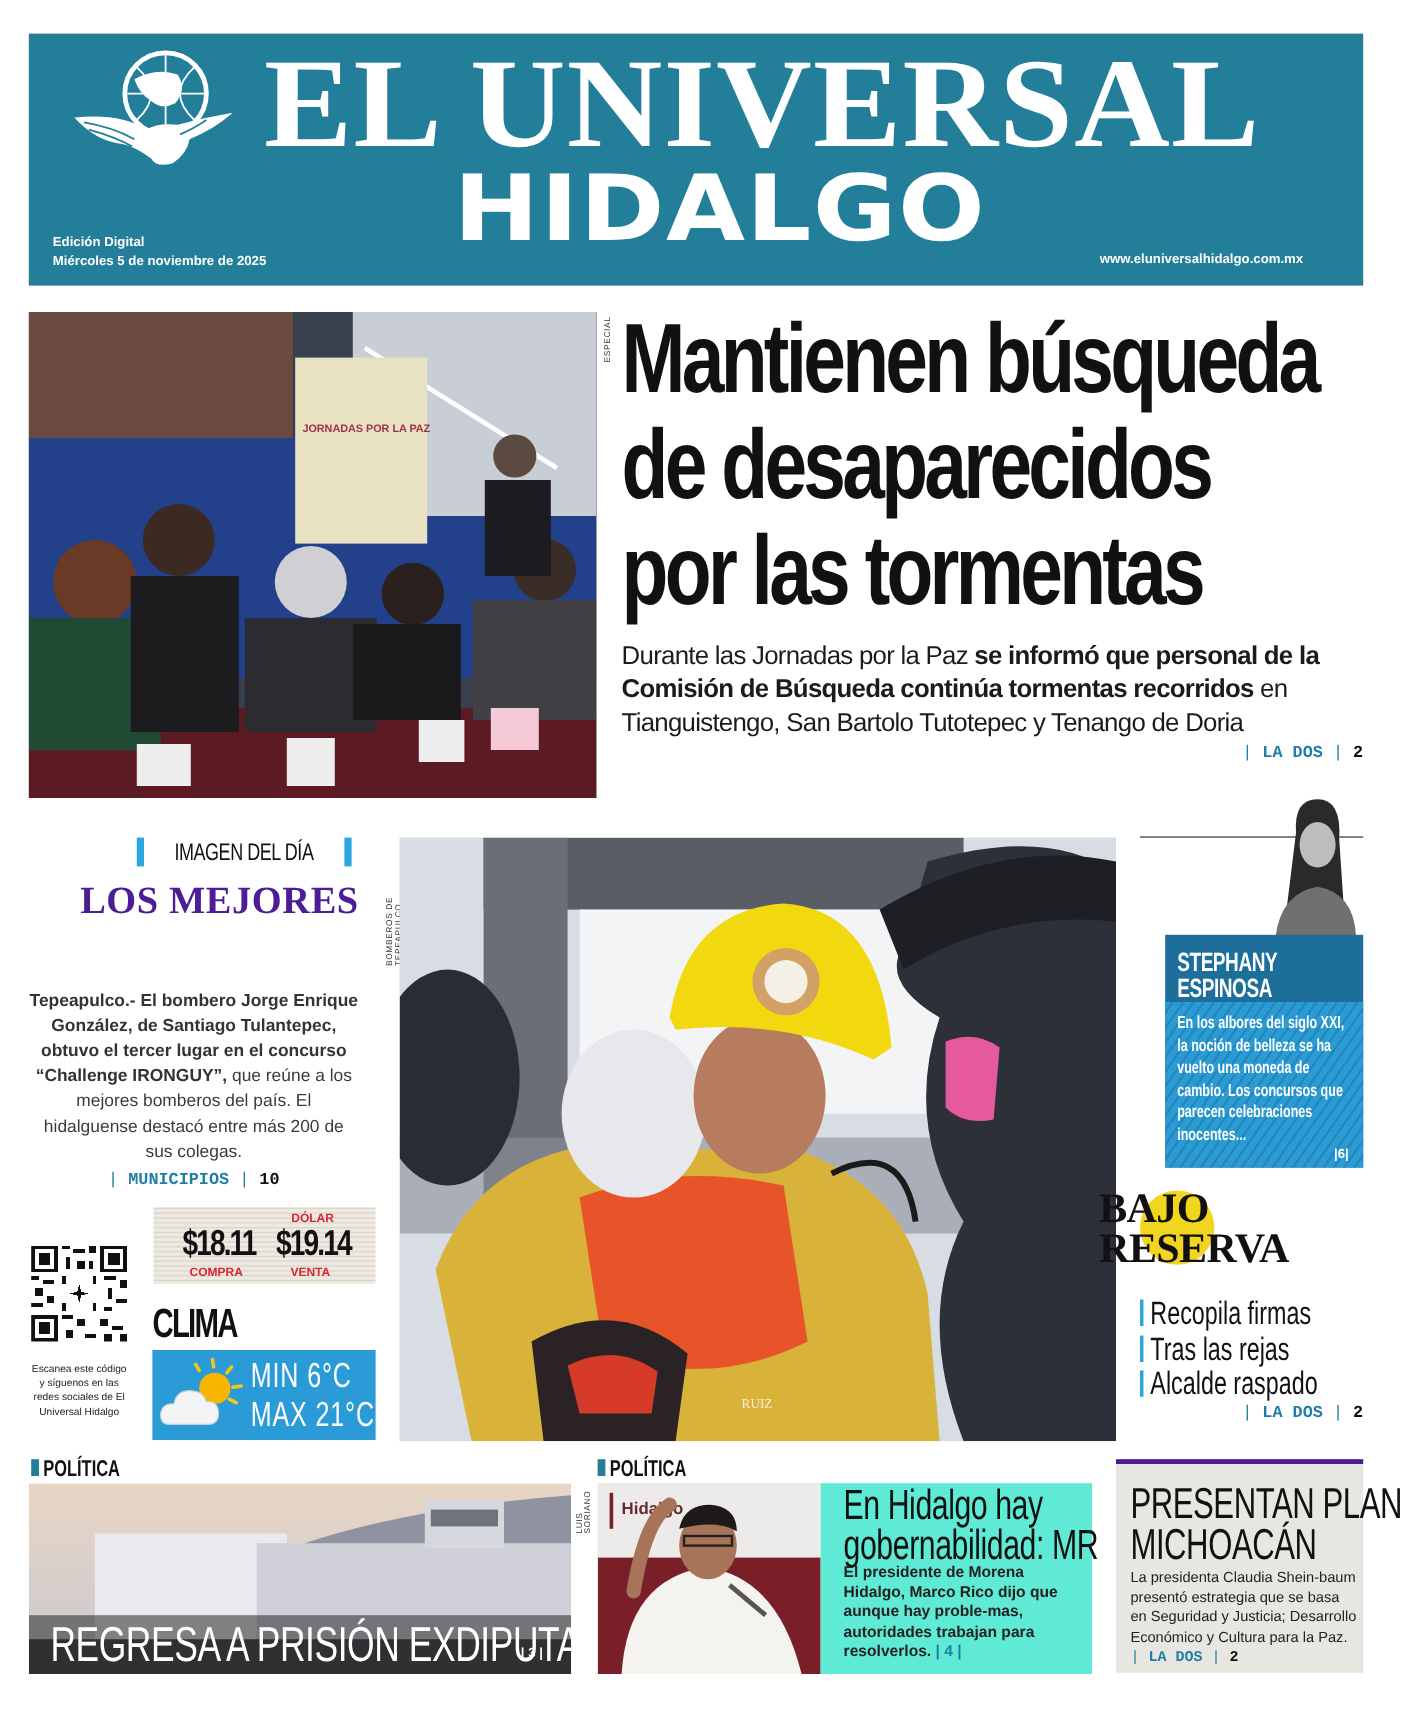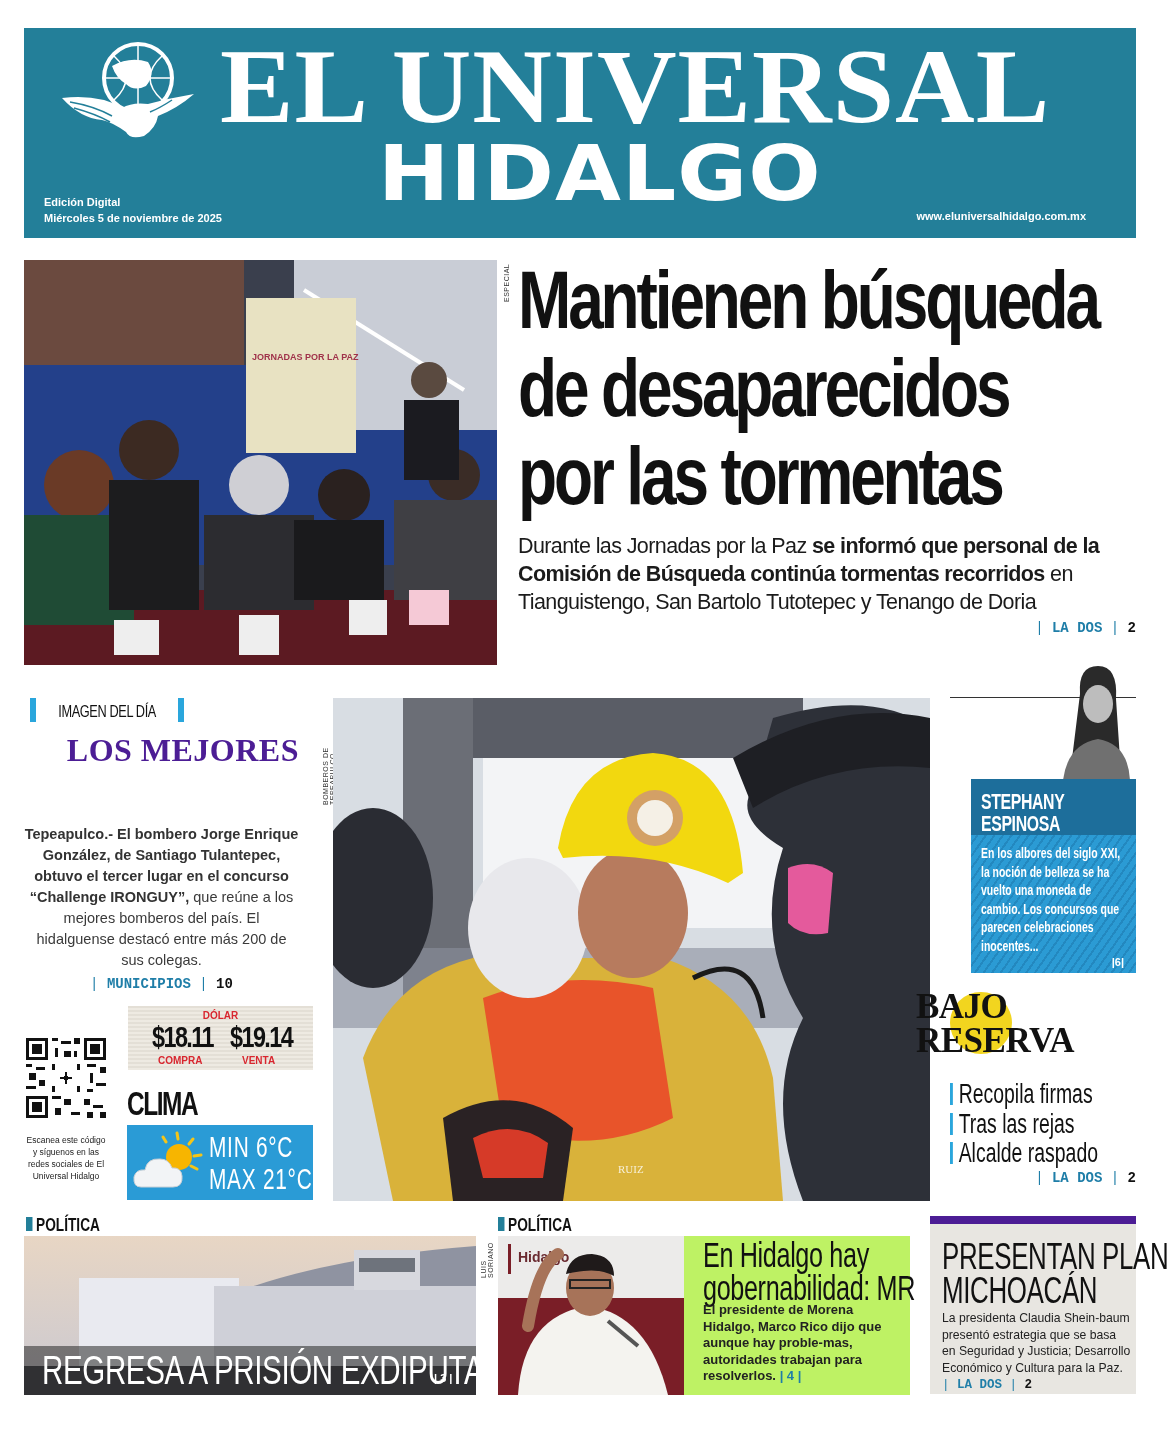--- a/index.html
+++ b/index.html
@@ -19,32 +19,32 @@
   .credit-v { position: absolute; font-size: 7px; color: #333; writing-mode: vertical-rl; transform: rotate(180deg); letter-spacing: 0.5px; }
   .lead-headline { position: absolute; left: 518px; top: 256px; width: 620px; font-family: "Liberation Sans", sans-serif; font-weight: bold; font-size: 82px; line-height: 88px; letter-spacing: -4px; transform: scaleX(0.78); transform-origin: left top; width: 800px; color: #111; }
   .lead-deck { position: absolute; left: 518px; top: 532px; width: 620px; font-size: 21.5px; line-height: 28px; color: #1b1b1b; letter-spacing: -0.6px; }
   .lead-deck b { font-weight: bold; }
   .ref { font-family: Liberation Mono, monospace; font-weight: bold; font-size: 14px; color: #111; }
   .ref .sec { color: #1f7ea8; }
   .ref .bar { color: #1f7ea8; font-weight: normal; }
   .lead-ref { position: absolute; right: 32px; top: 620px; }
 
   
-  .idd-kicker { position: absolute; left: 24px; top: 698px; width: 275px; text-align: left; font-size: 17px; letter-spacing: -0.5px; }
+  .idd-kicker { position: absolute; left: 24px; top: 698px; width: 275px; text-align: right; font-size: 20px; letter-spacing: -0.5px; }
   .idd-kicker .tick { display: inline-block; width: 6px; height: 24px; background: #2aa6dc; vertical-align: -5px; margin: 0 6px; }
   .idd-kicker span.t { display: inline-block; transform: scaleX(0.75); }
   .idd-title { position: absolute; left: 24px; top: 732px; width: 275px; text-align: right; font-family: "Liberation Serif", serif; font-size: 32px; line-height: 36px; color: #4c1d95; letter-spacing: 0.5px; }
   .idd-body { position: absolute; left: 24px; top: 824px; width: 275px; text-align: center; font-size: 14.5px; line-height: 21px; color: #3a3a3a; }
   .idd-body b { font-weight: bold; color: #333; }
   .idd-ref { position: absolute; left: 24px; top: 976px; width: 275px; text-align: center; }
 
   
   .qr { position: absolute; left: 26px; top: 1038px; width: 80px; height: 80px; background: #fff; }
   .qr-caption { position: absolute; left: 24px; top: 1134px; width: 84px; text-align: center; font-size: 8.5px; line-height: 12px; color: #222; }
-  .dolar { position: absolute; left: 128px; top: 1006px; width: 185px; height: 64px; background: repeating-linear-gradient(0deg, #eeeae2 0px, #eeeae2 2px, #d9d4ca 3px, #eeeae2 4px); }
+  .dolar { position: absolute; left: 128px; top: 1006px; width: 185px; height: 64px; background: repeating-linear-gradient(0deg, #eeeae2 0px, #eeeae2 2px, #d9d4ca 3px, #eeeae2 4px); padding-left: 40px; }
   .dolar .lbl { position: absolute; width: 100%; top: 4px; text-align: center; color: #d8262f; font-weight: bold; font-size: 10px; }
   .dolar .val { position: absolute; top: 14px; font-weight: bold; font-size: 30px; letter-spacing: -2px; transform: scaleX(0.78); transform-origin: left top; color: #111; }
   .dolar .v1 { left: 24px; }
   .dolar .v2 { left: 102px; }
   .dolar .cap { position: absolute; top: 49px; color: #d8262f; font-weight: bold; font-size: 10px; }
   .dolar .c1 { left: 30px; }
   .dolar .c2 { left: 114px; }
   .clima-title { position: absolute; left: 127px; top: 1084px; font-weight: bold; font-size: 34px; letter-spacing: -2px; transform: scaleX(0.72); transform-origin: left top; color: #111; }
   .clima-box { position: absolute; left: 127px; top: 1125px; width: 186px; height: 75px; background: #2a9bd6; }
   .clima-box .temps { position: absolute; left: 82px; top: 6px; color: #fff; font-size: 29px; line-height: 32px; transform: scaleX(0.72); transform-origin: left top; white-space: nowrap; letter-spacing: 1px; }
@@ -71,26 +71,26 @@
 
   
   .sect-tag { position: absolute; font-weight: bold; font-size: 19px; transform: scaleX(0.72); transform-origin: left top; color: #111; }
   .sect-tag::before { content: ""; display: inline-block; width: 9px; height: 14px; background: #237f99; margin-right: 5px; vertical-align: 0px; }
   .pol1-photo { position: absolute; left: 24px; top: 1236px; width: 452px; height: 159px; overflow: hidden; }
   .pol1-overlay { position: absolute; left: 0; top: 110px; width: 452px; height: 49px; background: rgba(40,40,40,0.55); }
   .pol1-head { position: absolute; left: 18px; top: 112px; color: #fff; font-size: 41px; line-height: 44px; transform: scaleX(0.72); transform-origin: left top; white-space: nowrap; letter-spacing: -0.5px; }
   .pol1-pg { position: absolute; left: 410px; top: 136px; color: #fff; font-size: 11px; font-weight: bold; }
 
   .pol2-photo { position: absolute; left: 498px; top: 1236px; width: 186px; height: 159px; overflow: hidden; background: #e9e7e6; }
-  .pol2-box { position: absolute; left: 684px; top: 1236px; width: 226px; height: 159px; background: #bef264; }
+  .pol2-box { position: absolute; left: 684px; top: 1236px; width: 226px; height: 159px; background: #5eead4; }
   .pol2-head { position: absolute; left: 19px; top: 2px; font-size: 35px; line-height: 33px; transform: scaleX(0.72); transform-origin: left top; white-space: nowrap; color: #111; letter-spacing: -0.5px; }
   .pol2-body { position: absolute; left: 19px; top: 66px; width: 200px; font-weight: bold; font-size: 13px; line-height: 16.5px; color: #222; }
   .pol2-body .pg { color: #1f7ea8; }
 
-  .mich-box { position: absolute; left: 930px; top: 1216px; width: 206px; height: 178px; background: #e8e6e1; border-top: 8px solid #4c1d95; }
+  .mich-box { position: absolute; left: 930px; top: 1216px; width: 206px; height: 178px; background: #e8e6e1; border-top: 4px solid #4c1d95; }
   .mich-head { position: absolute; left: 12px; top: 16px; font-size: 36px; line-height: 34px; transform: scaleX(0.72); transform-origin: left top; white-space: nowrap; color: #111; letter-spacing: -0.5px; }
   .mich-body { position: absolute; left: 12px; top: 86px; width: 190px; font-size: 12.2px; line-height: 16.5px; color: #222; }
 </style>
 </head>
 <body>
 
 <header class="masthead">
   <svg class="logo" viewBox="0 0 135 115">
     <circle cx="78" cy="42" r="34" fill="none" stroke="#fff" stroke-width="4"></circle>
     <path d="M52 30 Q70 20 88 26 Q96 38 86 50 Q74 56 66 48 Q56 42 52 30Z" fill="#fff"></path>

